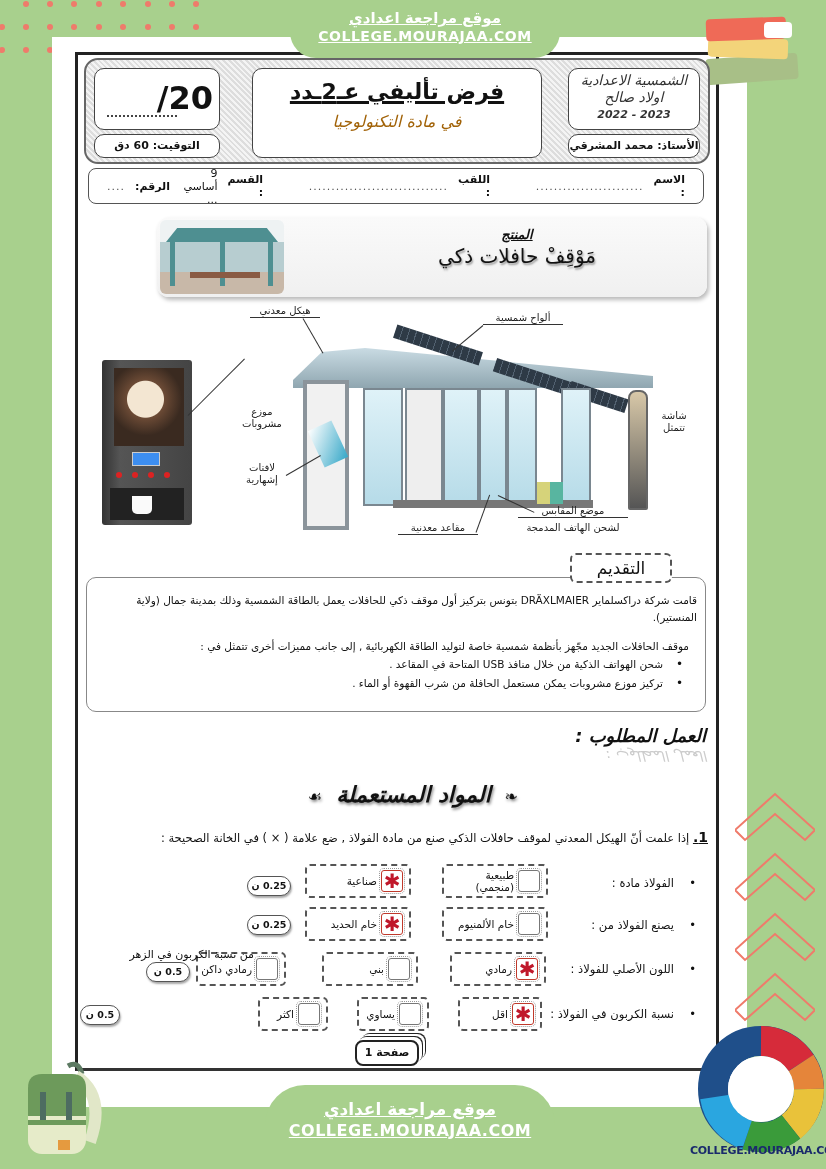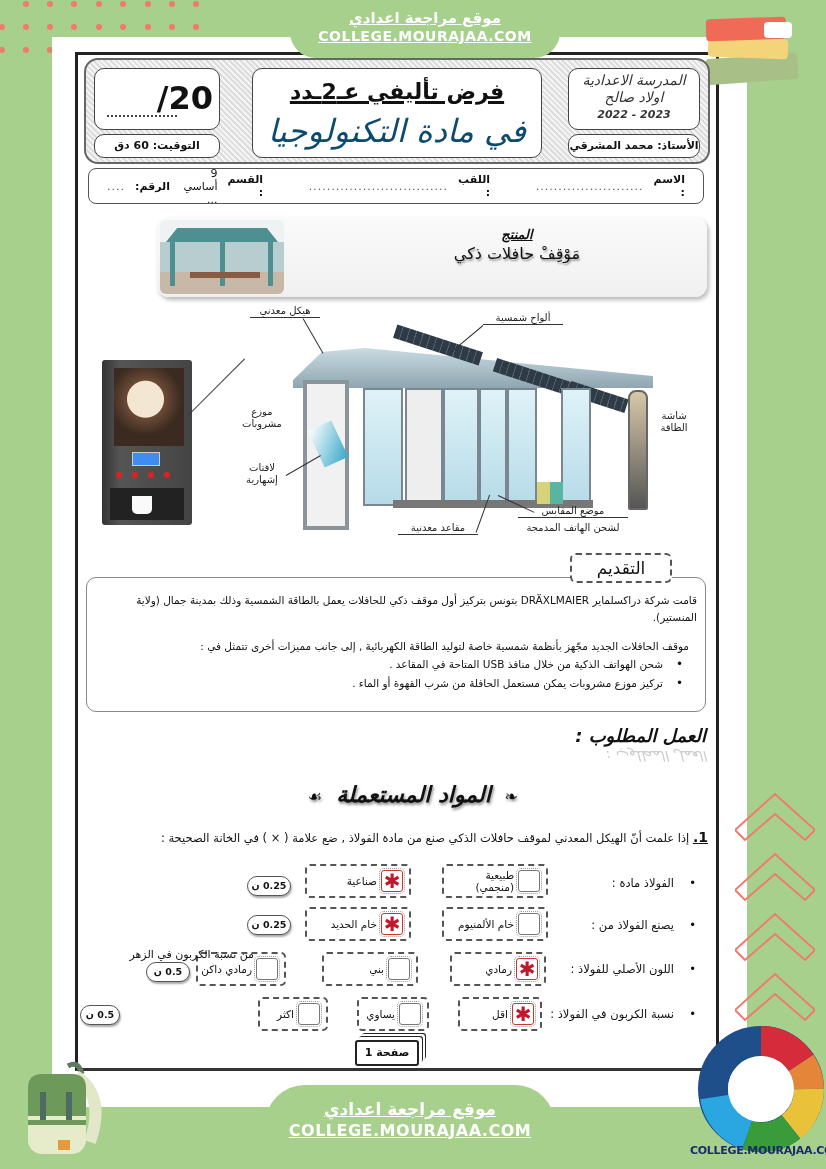--- a/index.html
+++ b/index.html
@@ -45,21 +45,21 @@
     position: absolute; left: 84px; top: 58px; width: 626px; height: 106px;
     border: 2px solid #666; border-radius: 14px;
     background: repeating-linear-gradient(45deg, #ddd 0 2px, #f4f4f4 2px 4px);
   }
   .hbox { position: absolute; background: #fff; border: 1.5px solid #444; border-radius: 10px; text-align: center; direction: rtl; }
   .school { right: 8px; top: 8px; width: 132px; height: 62px; font-style: italic; font-size: 14px; line-height: 17px; padding-top: 3px; color: #333; }
   .school .yr { font-weight: bold; font-size: 11px; }
   .teacher { right: 8px; top: 74px; width: 132px; height: 24px; font-size: 11px; font-weight: bold; line-height: 21px; }
   .title-box { left: 166px; top: 8px; width: 290px; height: 90px; }
   .title-box .t1 { font-size: 22px; font-weight: bold; padding-top: 10px; text-decoration: underline; text-decoration-thickness: 3px; }
-  .title-box .t2 { font-size: 32px; font-style: italic; margin-top: 8px; color: #0c4a6e; text-align: center; }
+  .title-box .t2 { font-size: 16px; font-style: italic; margin-top: 8px; color: #a16207; text-align: center; }
   .score { left: 8px; top: 8px; width: 126px; height: 62px; direction: ltr; }
   .score .dots-line { position: absolute; left: 12px; bottom: 12px; width: 70px; border-bottom: 2px dotted #444; }
   .score .val { position: absolute; right: 6px; top: 10px; font-size: 32px; font-weight: bold; }
   .timing { left: 8px; top: 74px; width: 126px; height: 24px; font-size: 11px; font-weight: bold; line-height: 21px; }
 
   
   .info {
     position: absolute; left: 88px; top: 168px; width: 616px; height: 36px;
     border: 1.5px solid #555; border-radius: 8px;
     direction: rtl; font-size: 11px; display: flex; align-items: center; padding: 0 18px; gap: 10px;
@@ -67,21 +67,21 @@
   .info .lbl { font-weight: bold; }
   .info .dots { position: static; width: auto; height: auto; color: #555; letter-spacing: 1px; }
 
   
   .product {
     position: absolute; left: 157px; top: 217px; width: 550px; height: 80px;
     border-radius: 12px; background: linear-gradient(#fafafa,#f0f0f0);
     box-shadow: 2px 3px 4px #bbb; direction: rtl; text-align: center;
   }
   .product .sub { font-size: 13px; font-style: italic; font-weight: bold; padding-top: 10px; text-decoration: underline; padding-left: 170px; }
-  .product .main { font-size: 16px; padding-left: 170px; margin-top: 2px; text-shadow: 1px 2px 2px #999; }
+  .product .main { font-size: 20px; padding-left: 170px; margin-top: 2px; text-shadow: 1px 2px 2px #999; }
   .shelter-thumb {
     position: absolute; left: 3px; top: 3px; width: 124px; height: 74px; border-radius: 6px; overflow: hidden;
     background: linear-gradient(#eef2f3 0 30%, #b7cdd0 30% 70%, #c8b8a8 70%);
   }
   .shelter-thumb .roof { position: absolute; left: 6px; top: 8px; width: 112px; height: 14px; background: #4e8f91; clip-path: polygon(10% 0,90% 0,100% 100%,0 100%); }
   .shelter-thumb .post { position: absolute; top: 22px; width: 5px; height: 44px; background: #4e8f91; }
   .shelter-thumb .bench { position: absolute; left: 30px; top: 52px; width: 70px; height: 6px; background: #8a5b44; }
 
   
   .illus { position: absolute; left: 88px; top: 300px; width: 630px; height: 250px; }
@@ -140,21 +140,21 @@
     direction: rtl; font-size: 10.5px; display: flex; align-items: center; padding-right: 6px; gap: 4px; background: #fff;
   }
   .chk { width: 22px; height: 22px; border: 1.5px solid #777; border-radius: 3px; outline: 1px dotted #999; outline-offset: 1px; display: flex; align-items: center; justify-content: center; flex-shrink: 0; }
   .chk.on { border-color: #c0392b; }
   .chk.on span { color: #c0182b; font-size: 20px; font-weight: bold; line-height: 22px; }
   .pts { position: absolute; height: 20px; border: 1.5px solid #555; border-radius: 10px; font-size: 9.5px; font-weight: bold; text-align: center; line-height: 17px; box-shadow: 1px 2px 2px #aaa; direction: rtl; background: #fff; }
   .suffix { position: absolute; font-size: 11px; direction: rtl; white-space: nowrap; }
 
   .page-tab {
     position: absolute; left: 355px; top: 1040px; width: 64px; height: 26px;
-    border: 2px solid #222; border-radius: 3px; background: #fff; font-size: 11px; font-weight: bold;
+    border: 2px solid #222; border-radius: 8px; background: #fff; font-size: 11px; font-weight: bold;
     text-align: center; line-height: 22px; direction: rtl; box-shadow: 3px -3px 0 #fff, 4px -4px 0 #222, 6px -6px 0 #fff, 7px -7px 0 #222;
   }
 
   
   .chevrons { position: absolute; left: 735px; top: 790px; width: 80px; height: 250px; }
   .books { position: absolute; left: 700px; top: 12px; width: 110px; height: 80px; }
   .book { position: absolute; border-radius: 4px; }
   .backpack { position: absolute; left: 18px; top: 1058px; width: 90px; height: 100px; }
   .logo { position: absolute; left: 697px; top: 1025px; width: 128px; height: 128px; }
   .logo-text { position: absolute; left: 690px; top: 1144px; width: 136px; font-size: 11px; font-weight: bold; color: #1a2a6c; text-align: center; letter-spacing: -0.3px; }
@@ -201,21 +201,21 @@
 
 <div class="books">
   <div class="book" style="left:6px;top:44px;width:92px;height:26px;background:#a8bf87;transform:rotate(-4deg)"></div>
   <div class="book" style="left:8px;top:26px;width:80px;height:20px;background:#f3d47a;transform:rotate(2deg)"></div>
   <div class="book" style="left:6px;top:6px;width:80px;height:22px;background:#ef6a57;transform:rotate(-2deg)"></div>
   <div class="book" style="left:64px;top:10px;width:28px;height:16px;background:#fff"></div>
 </div>
 
 <div class="header">
   <div class="hbox school">
-    <div>المدرسة الاعدادية</div>
+    <div>الشمسية الاعدادية</div>
     <div>اولاد صالح</div>
     <div class="yr">2023 - 2022</div>
   </div>
   <div class="hbox teacher">الأستاذ: محمد المشرقي</div>
   <div class="hbox title-box">
     <div class="t1">فرض تأليفي عـ2ـدد</div>
     <div class="t2">في مادة التكنولوجيا</div>
   </div>
   <div class="hbox score">
     <div class="dots-line"></div>
@@ -289,21 +289,21 @@
     <div>مشروبات</div>
   </div>
   <div class="leader" style="left:100px;top:115px;width:80px;transform:rotate(-45deg)"></div>
   <div class="label" style="left:150px;top:162px;width:48px">
     <div>لافتات</div>
     <div>إشهارية</div>
   </div>
   <div class="leader" style="left:198px;top:175px;width:40px;transform:rotate(-30deg)"></div>
   <div class="label" style="left:562px;top:110px;width:48px">
     <div>شاشة</div>
-    <div>الطاقة</div>
+    <div>تتمثل</div>
   </div>
   <div class="label ul" style="left:430px;top:205px;width:110px">موضع المقابس</div>
   <div class="label" style="left:430px;top:222px;width:110px">لشحن الهاتف المدمجة</div>
   <div class="leader" style="left:410px;top:195px;width:40px;transform:rotate(25deg)"></div>
   <div class="label ul" style="left:310px;top:222px;width:80px">مقاعد معدنية</div>
   <div class="leader" style="left:388px;top:232px;width:40px;transform:rotate(-70deg)"></div>
 </div>
 
 <div class="intro-tag">التقديم</div>
 <div class="intro">

